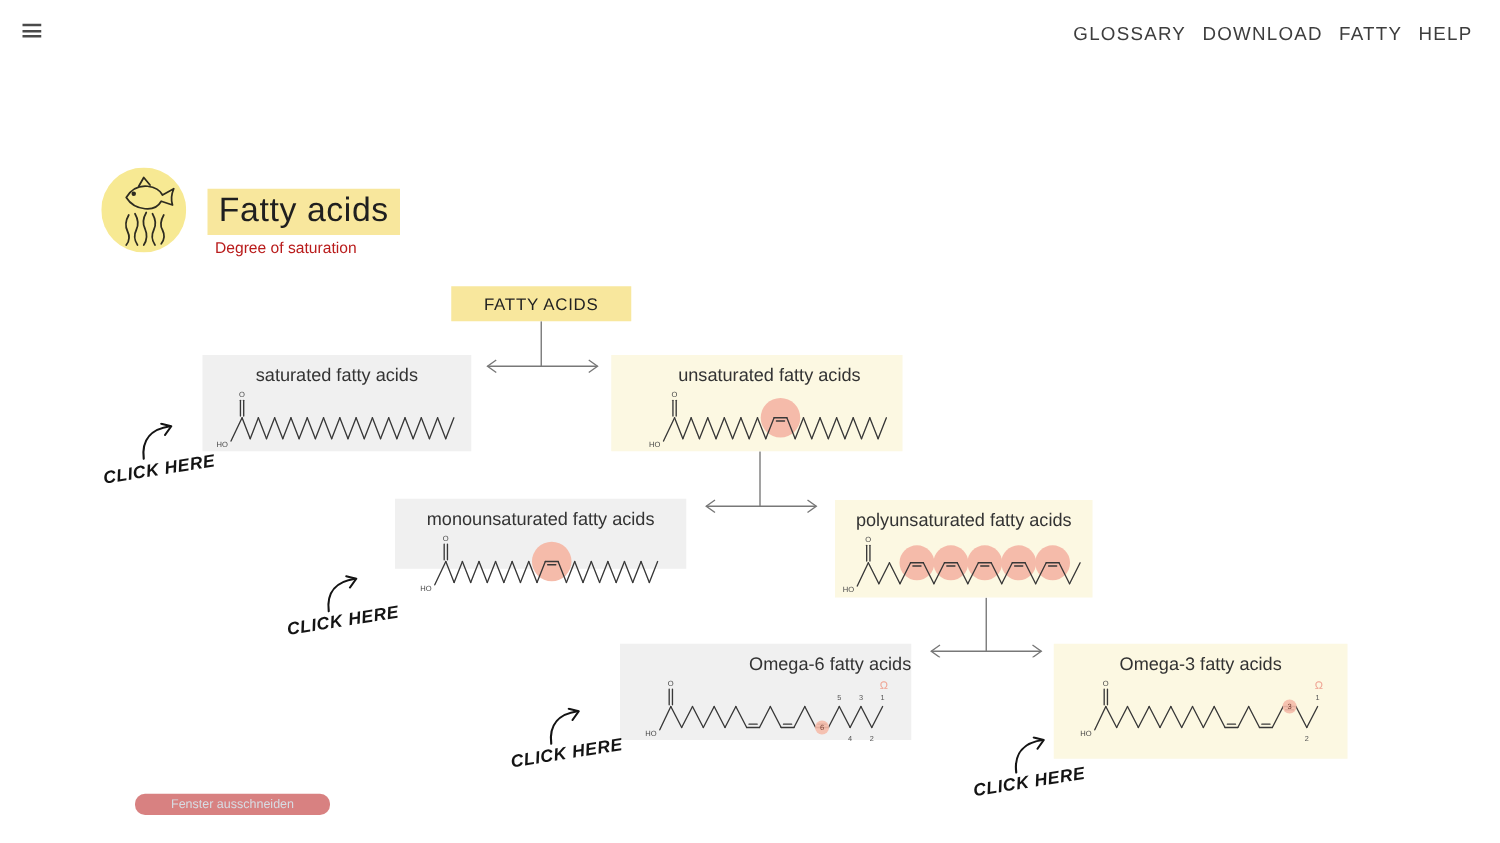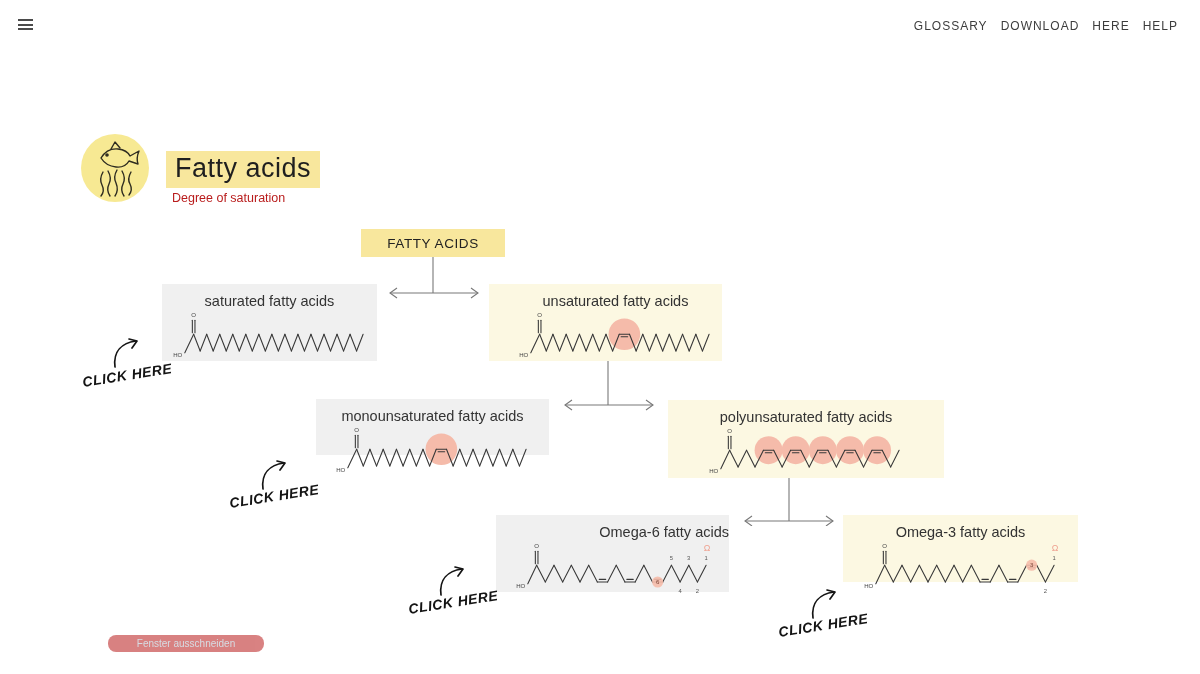--- a/index.html
+++ b/index.html
@@ -4,43 +4,43 @@
 <style>
   * { margin:0; padding:0; box-sizing:border-box; }
   html,body { background:#ffffff; }
   body { font-family:"Liberation Sans", sans-serif; }
   .stage { position:relative; width:1200px; height:674px; background:#fff; overflow:hidden; }
 
   
   .menu-btn { position:absolute; left:18px; top:19px; width:15px; height:13px; cursor:pointer; }
   .menu-btn span { display:block; height:2px; background:#4a4a4a; margin-bottom:2.6px; }
   .topnav { position:absolute; right:22px; top:19px; display:flex; gap:13px; }
-  .topnav .nav-item { font-size:12px; letter-spacing:1px; color:#3d3d3d; cursor:pointer; }
+  .topnav .nav-item { font-size:15px; letter-spacing:1px; color:#3d3d3d; cursor:pointer; }
 
   
   .logo { position:absolute; left:81px; top:134px; width:68px; height:68px; }
   .page-title { position:absolute; left:166px; top:151px; background:#f8e79d; padding:2px 9px 4px 9px;
                 font-size:27px; color:#1f1f1f; letter-spacing:0.5px; }
   .page-subtitle { position:absolute; left:172px; top:191px; font-size:12.5px; color:#b91c1c; }
 
   
   .node-root { position:absolute; left:361px; top:229px; width:144px; height:28px; background:#f8e79d;
                display:flex; align-items:center; justify-content:center; font-size:13.5px;
                letter-spacing:0.6px; color:#222; }
   .node { position:absolute; text-align:center; }
   .node.gray { background:#f0f0f0; }
   .node.yellow { background:#fcf8e2; }
   .node-title { margin-top:9px; font-size:14.5px; color:#333; }
   .node svg.molecule { display:block; margin:1px auto 0 auto; }
   #node-saturated       { left:162px; top:284px; width:215px; height:77px; }
   #node-unsaturated     { left:489px; top:284px; width:233px; height:77px;padding-left:20px; }
   #node-monounsaturated { left:316px; top:399px; width:233px; height:56px; }
-  #node-polyunsaturated { left:668px; top:400px; width:276px; height:78px; }
+  #node-polyunsaturated { left:668px; top:400px; width:206px; height:78px; }
   #node-omega6          { left:496px; top:515px; width:233px; height:77px;text-align:right; }
-  #node-omega3          { left:843px; top:515px; width:235px; height:67px; }
+  #node-omega3          { left:843px; top:515px; width:235px; height:92px; }
 
   
   svg.connector { position:absolute; }
   svg.connector line, svg.connector path { stroke:#787878; stroke-width:1.1; fill:none; }
 
   
   .click-here { position:absolute; font-size:14px; font-weight:bold; font-style:italic;
                 letter-spacing:0.5px; color:#141414; transform:rotate(-9deg); white-space:nowrap; }
   svg.click-arrow { position:absolute; }
   svg.click-arrow path { stroke:#141414; stroke-width:1.7; fill:none; stroke-linecap:round; stroke-linejoin:round; }
@@ -57,21 +57,21 @@
 <div class="stage">
 
   <div class="menu-btn">
     <span></span>
       <span></span>
       <span></span>
   </div>
   <div class="topnav">
     <span class="nav-item">GLOSSARY</span>
     <span class="nav-item">DOWNLOAD</span>
-    <span class="nav-item">HERE</span>
+    <span class="nav-item">FATTY</span>
     <span class="nav-item">HELP</span>
   </div>
 
   <svg class="logo" viewBox="0 0 68 68">
     <circle cx="34" cy="34" r="34" fill="#f7e993"></circle>
     <g stroke="#2e2c20" stroke-width="1.4" fill="none" stroke-linejoin="round" stroke-linecap="round">
       <path d="M20,24 Q26,14 37,15 Q46,16 49,22 L58,17 Q55,24 57,30 L48,27 Q44,34 35,33 Q25,32 20,24 Z"></path>
       <path d="M30,15 L34,8 L39,14"></path>
       <circle cx="26" cy="21" r="1.1" fill="#2e2c20"></circle>
       <path d="M22,38 q-4,7 -1,13 q3,6 -1,11"></path>

